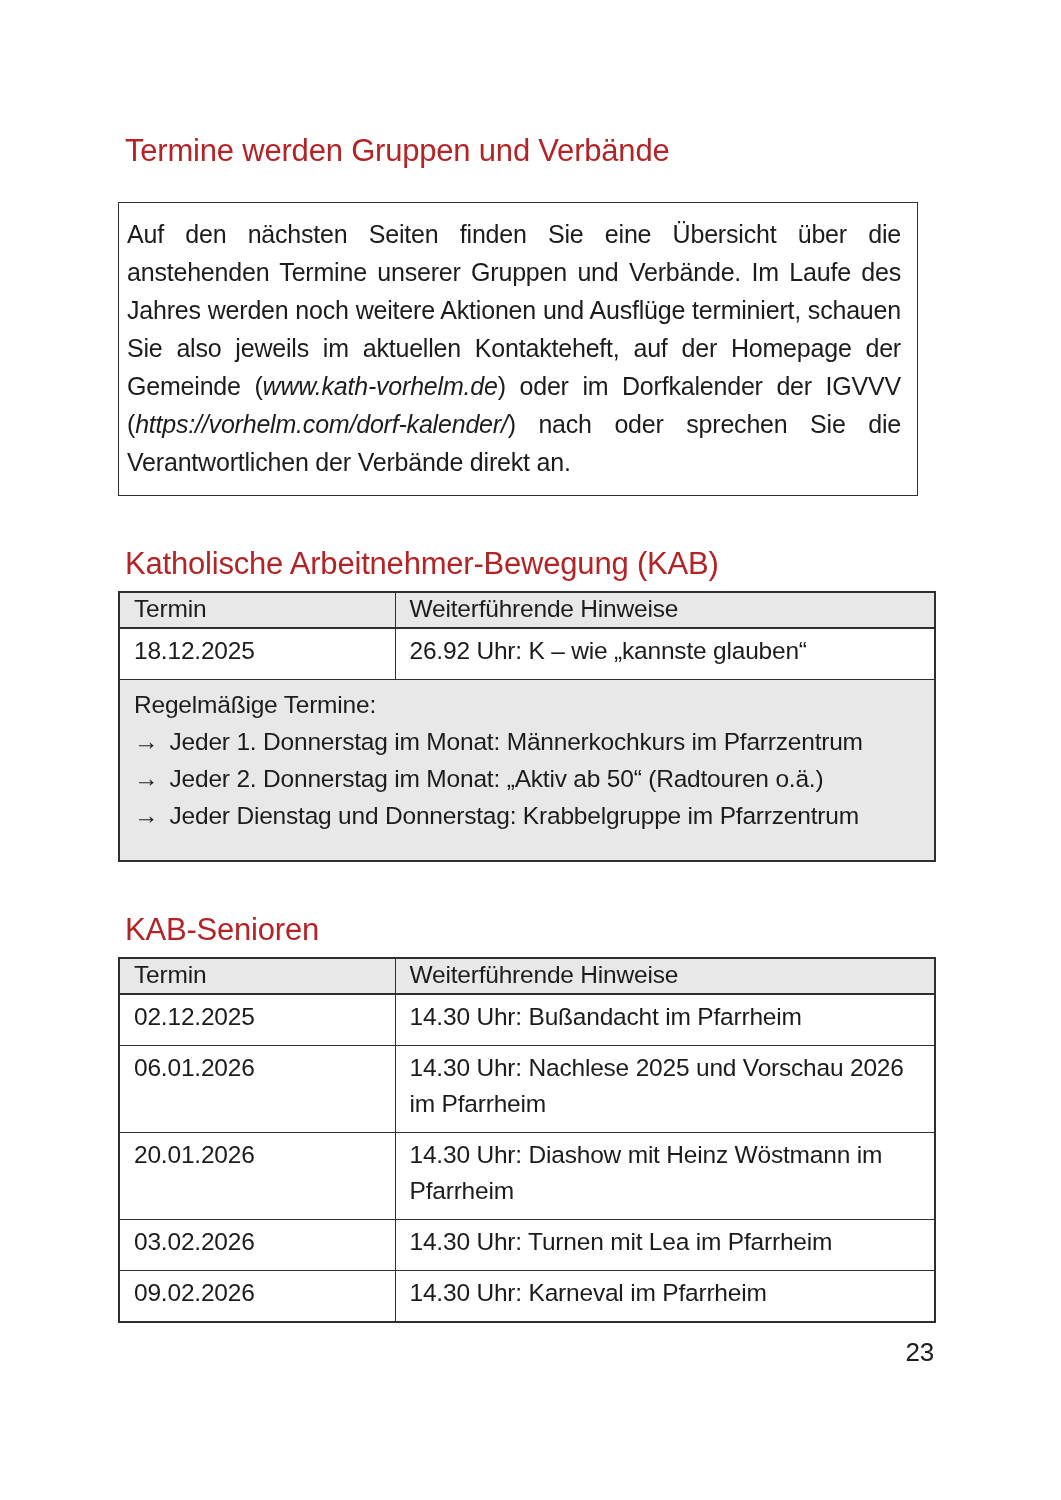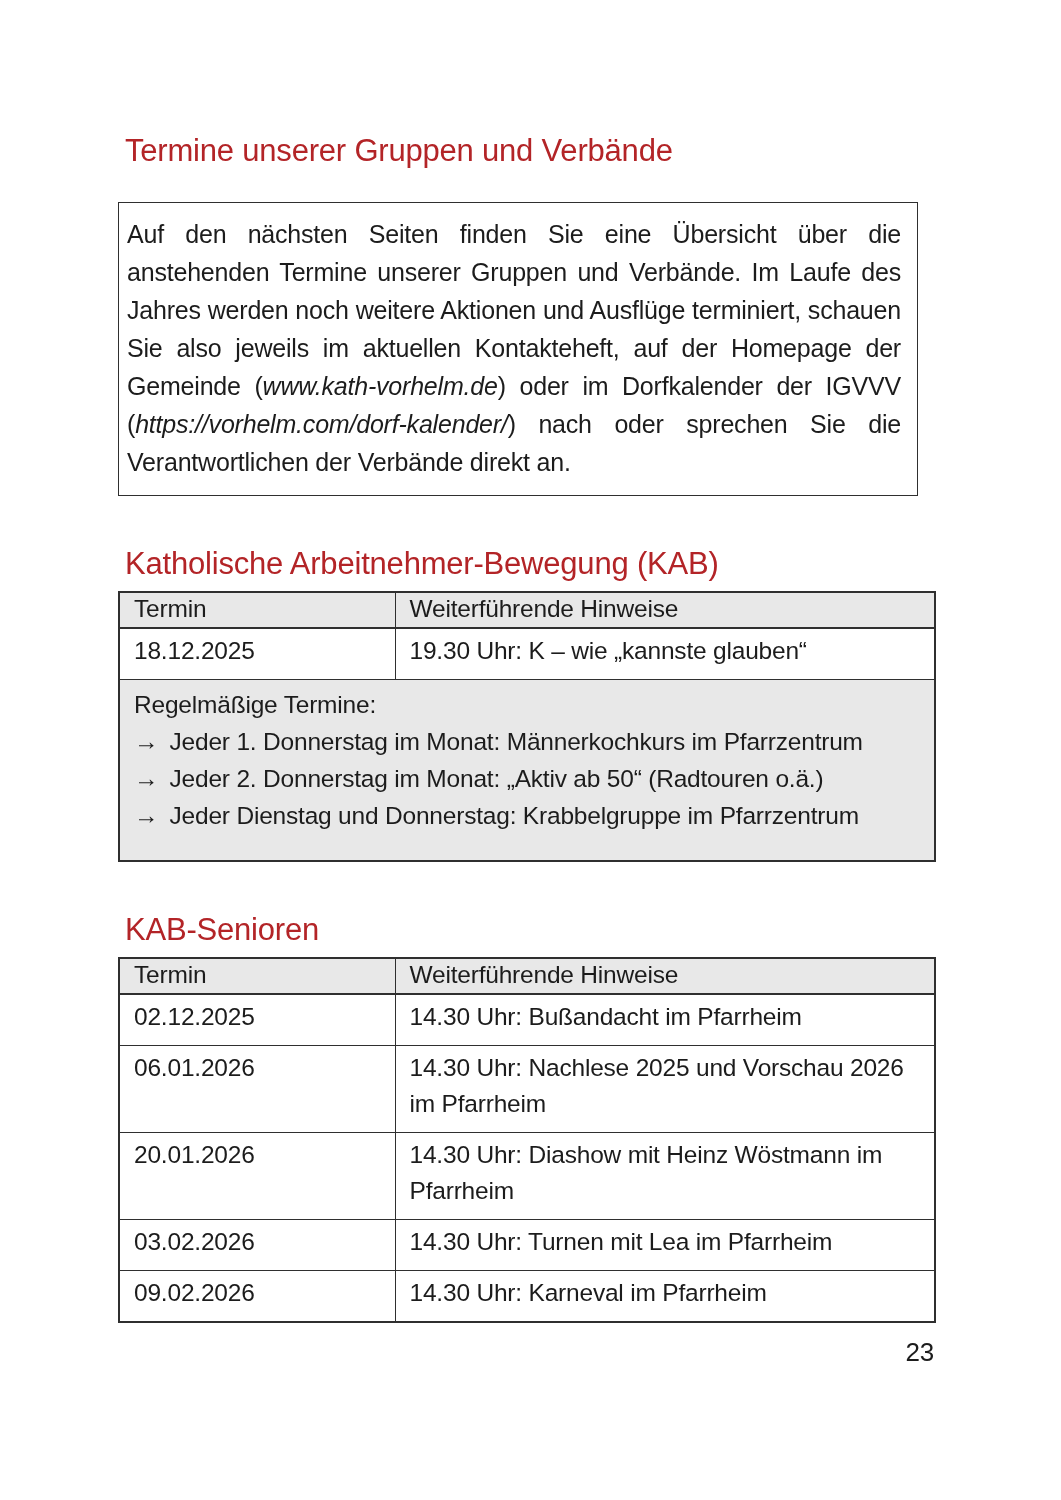--- a/index.html
+++ b/index.html
@@ -89,21 +89,21 @@
     margin-top: 14px;
     text-align: right;
     font-size: 26px;
   }
 </style>
 </head>
 <body>
 
 <div class="content">
 
-  <h1 class="heading">Termine unserer Gruppen und Verbände</h1>
+  <h1 class="heading">Termine werden Gruppen und Verbände</h1>
 
   <div class="intro-box">
     <p class="intro-p"><span>Auf den nächsten Seiten finden Sie eine Übersicht über die anstehenden Termine unserer Gruppen und Verbände. Im Laufe des Jahres werden noch weitere Aktionen und Ausflüge terminiert, schauen Sie also jeweils im aktuellen Kontakteheft, auf der Homepage der Gemeinde (</span><em>www.kath-vorhelm.de</em><span>) oder im Dorfkalender der IGVVV (</span><em>https://vorhelm.com/dorf-kalender/</em><span>) nach oder sprechen Sie die Verantwortlichen der Verbände direkt an.</span></p>
   </div>
 
   <section class="group-section">
     <h2 class="heading">Katholische Arbeitnehmer-Bewegung (KAB)</h2>
     <table class="termine-table">
       <colgroup>
           <col class="col-termin">
@@ -111,21 +111,21 @@
         </colgroup>
       <thead>
           <tr>
             <th>Termin</th>
             <th>Weiterführende Hinweise</th>
           </tr>
         </thead>
       <tbody>
           <tr>
             <td>18.12.2025</td>
-            <td>19.30 Uhr: K – wie „kannste glauben“</td>
+            <td>26.92 Uhr: K – wie „kannste glauben“</td>
           </tr>
           <tr class="footer-row">
             <td colspan="2">
               <div class="footer-title">Regelmäßige Termine:</div>
               <div class="footer-item"><span class="arrow">→</span><span>Jeder 1. Donnerstag im Monat: Männerkochkurs im Pfarrzentrum</span></div>
               <div class="footer-item"><span class="arrow">→</span><span>Jeder 2. Donnerstag im Monat: „Aktiv ab 50“ (Radtouren o.ä.)</span></div>
               <div class="footer-item"><span class="arrow">→</span><span>Jeder Dienstag und Donnerstag: Krabbelgruppe im Pfarrzentrum</span></div>
             </td>
           </tr>
         </tbody>

